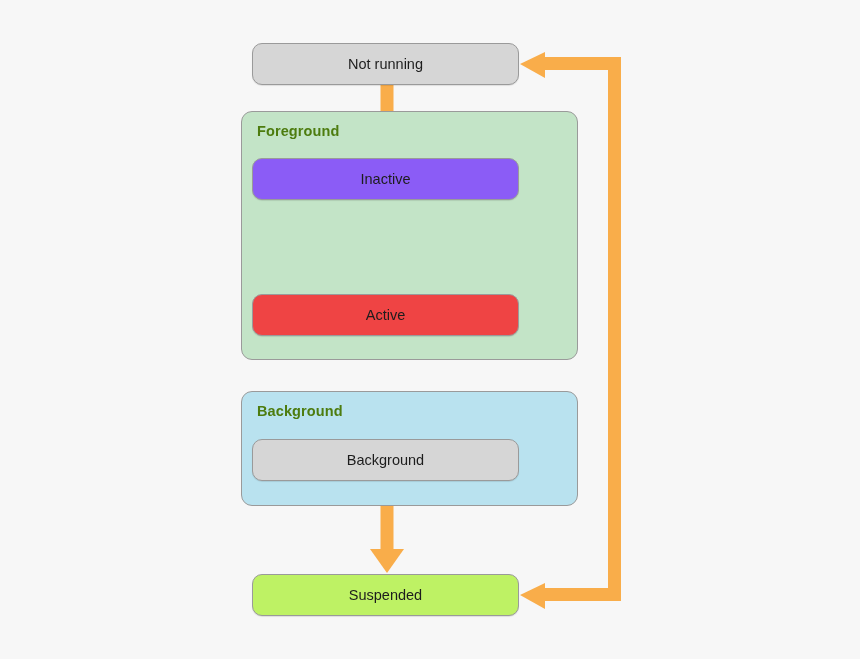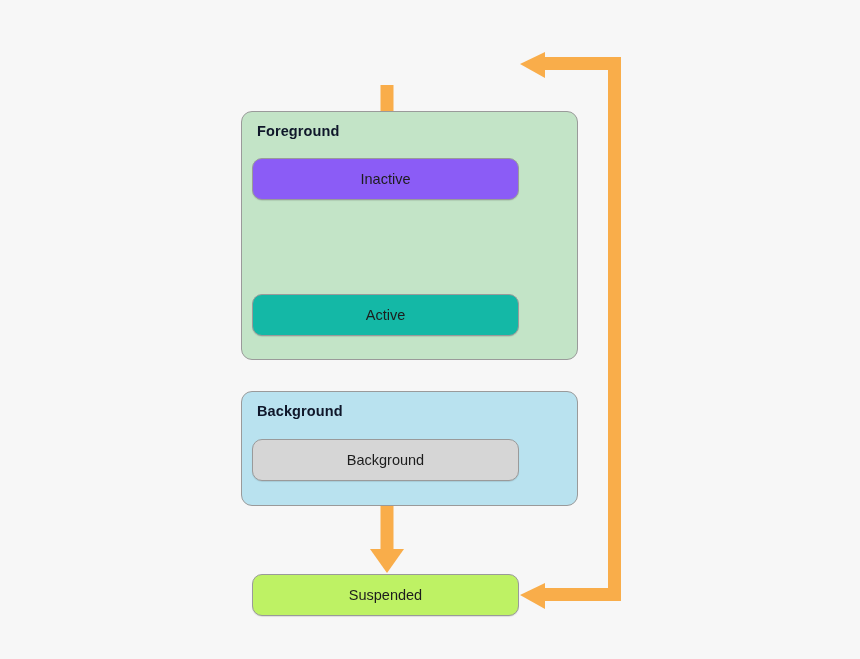--- a/index.html
+++ b/index.html
@@ -35,21 +35,21 @@
     border-radius: 11px;
     border: 1px solid #9a9a9a;
     box-sizing: border-box;
   }
   .group-label {
     position: absolute;
     left: 15px;
     top: 11px;
     font-size: 14.5px;
     font-weight: bold;
-    color: #0f172a;
+    color: #4d7c0f;
     letter-spacing: 0.1px;
     white-space: nowrap;
   }
   #group-foreground {
     left: 241px;
     top: 111px;
     width: 337px;
     height: 249px;
     background: #c3e4c7;
   }
@@ -132,26 +132,29 @@
   </svg>
 
   <div class="group-box" id="group-foreground" style="background: rgb(195, 228, 199); border-color: rgb(154, 154, 154);">
     <span class="group-label">Foreground</span>
   </div>
 
   <div class="group-box" id="group-background" style="background: rgb(185, 226, 239); border-color: rgb(154, 154, 154);">
     <span class="group-label">Background</span>
   </div>
 
+  <div class="state-node" id="node-not-running" style="background: rgb(214, 214, 214);">
+    <span>Not running</span>
+  </div>
 
   <div class="state-node" id="node-inactive" style="background: #8b5cf6;">
     <span>Inactive</span>
   </div>
 
-  <div class="state-node" id="node-active" style="background: #14b8a6;">
+  <div class="state-node" id="node-active" style="background: #ef4444;">
     <span>Active</span>
   </div>
 
   <div class="state-node" id="node-background" style="background: rgb(214, 214, 214);">
     <span>Background</span>
   </div>
 
   <div class="state-node" id="node-suspended" style="background: #bef264;">
     <span>Suspended</span>
   </div>

